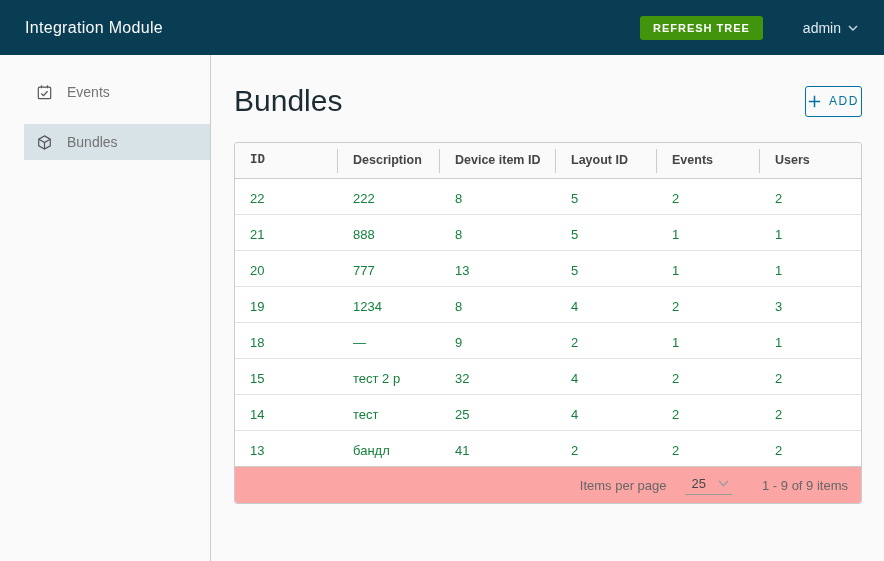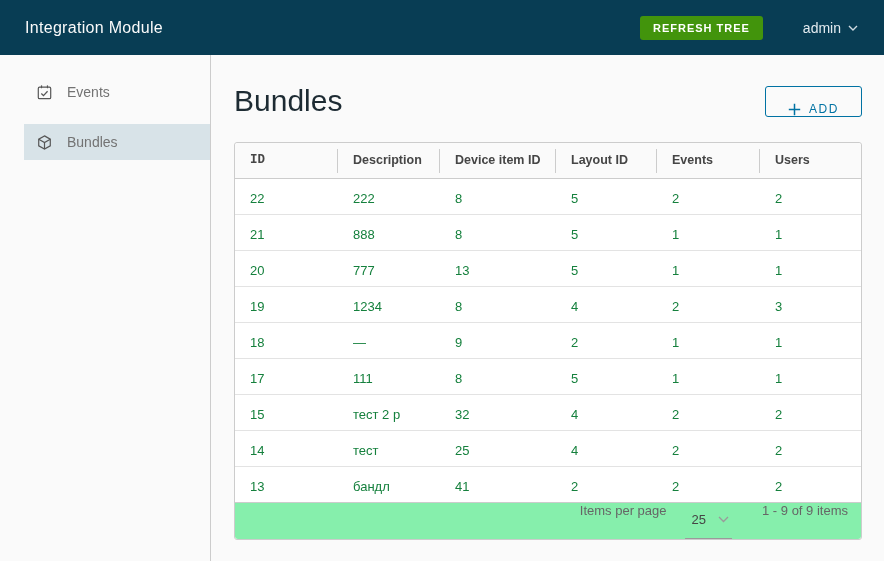--- a/index.html
+++ b/index.html
@@ -43,44 +43,44 @@
   .nav-item.active{background:var(--nav-active);}
   .nav-icon{display:flex;align-items:center;}
   
   .main{
     position:absolute;top:55px;left:211px;right:0;bottom:0;
     padding:0 22px 0 23px;background:#fafafa;
   }
   .page-head{display:flex;align-items:center;justify-content:space-between;margin-top:26px;height:40px;}
   .page-title{margin:0;font-size:30px;font-weight:300;color:#1d2b33;}
   .add-btn{
-    height:31px;padding:0 22px;background:transparent;cursor:pointer;
+    height:31px;padding:0 2px;background:transparent;cursor:pointer;
     border:1px solid var(--blue);border-radius:3px;color:var(--blue);
     font-family:inherit;font-size:12px;font-weight:500;letter-spacing:.13em;
-    display:inline-flex;align-items:flex-end;gap:8px;
+    display:inline-flex;align-items:center;gap:8px;
   }
   
   .datagrid{margin-top:21px;background:#fff;border:1px solid #ccc;border-radius:3px;}
   .datagrid table{width:100%;border-collapse:collapse;}
   .datagrid thead th{
     height:35px;background:#fafafa;text-align:left;padding:0 0 0 15px;
     font-size:12.5px;font-weight:700;color:#454545;position:relative;
     border-bottom:1px solid #ccc;
   }
   .datagrid thead th:first-child{border-top-left-radius:3px;font-family:Liberation Mono, monospace;}
   .datagrid thead th:last-child{border-top-right-radius:3px;}
   .datagrid th .sep{position:absolute;right:0;top:6px;bottom:5px;width:1px;background:#ccc;}
   .datagrid tbody td{
     height:36px;padding:4px 0 0 15px;font-size:13px;color:#15803d;
     border-top:1px solid #e3e3e3;background:#fff;
   }
   .datagrid tbody tr:first-child td{border-top:none;}
   .dg-footer{
-    border-top:1px solid #ccc;height:37px;background:#86efac;
-    display:flex;justify-content:flex-end;
+    border-top:1px solid #ccc;height:37px;background:#fca5a5;
+    display:flex;align-items:center;justify-content:flex-end;
     padding-right:13px;font-size:13px;color:#666;border-radius:0 0 3px 3px;
   }
   .page-size{
     display:flex;align-items:center;gap:12px;margin-left:18px;cursor:pointer;
     border-bottom:1px solid #9a9a9a;padding:0 3px 3px 7px;color:#454545;
   }
   .range{margin-left:30px;}
 </style>
 </head>
 <body>
@@ -190,28 +190,20 @@
           </tr>
           <tr>
             <td>18</td>
             <td>—</td>
             <td>9</td>
             <td>2</td>
             <td>1</td>
             <td>1</td>
           </tr>
           <tr>
-            <td>17</td>
-            <td>111</td>
-            <td>8</td>
-            <td>5</td>
-            <td>1</td>
-            <td>1</td>
-          </tr>
-          <tr>
             <td>15</td>
             <td>тест 2 р</td>
             <td>32</td>
             <td>4</td>
             <td>2</td>
             <td>2</td>
           </tr>
           <tr>
             <td>14</td>
             <td>тест</td>

